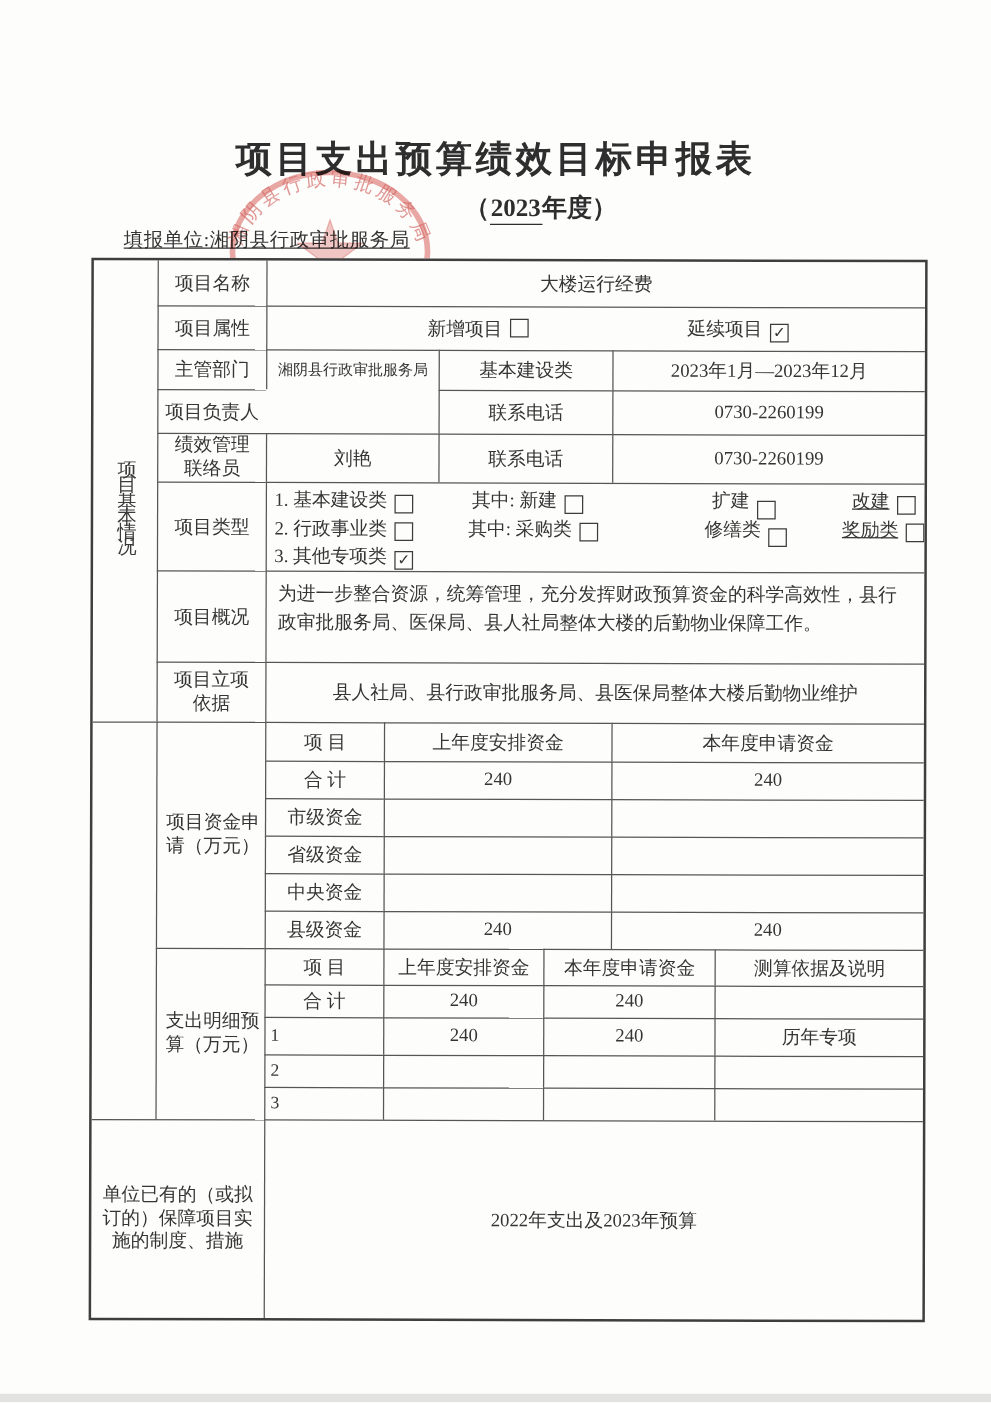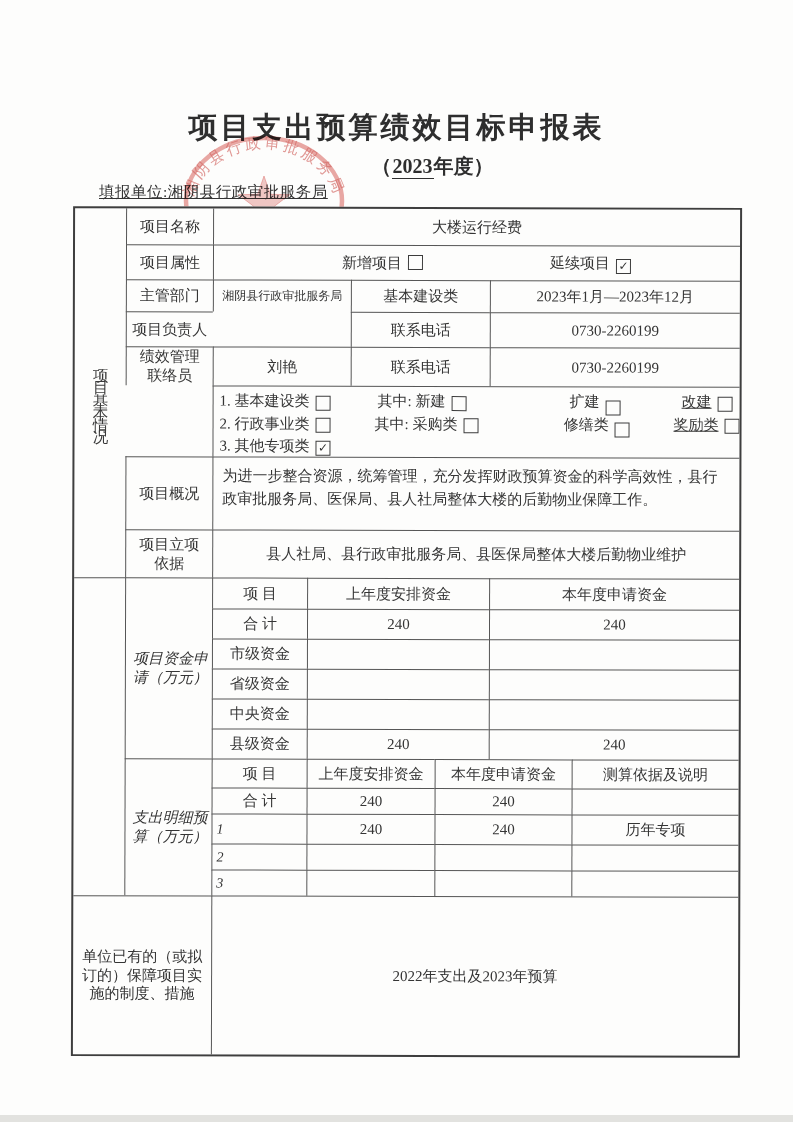--- a/index.html
+++ b/index.html
@@ -37,21 +37,21 @@
     font-size:15px;text-align:center;overflow:hidden;
     min-width:0;min-height:0;position:relative;
   }
   .col1{border-left:none;}
   .row1{border-top:none;}
   .preline{white-space:pre-line;line-height:1.25;}
   .vside{
     writing-mode:vertical-lr;text-orientation:upright;
     letter-spacing:12px;font-size:15.5px;color:#3a3a3a;
   }
-  .leftal{justify-content:flex-start;text-align:left;padding-left:7px;font-style:italic;}
+  .leftal{justify-content:flex-start;text-align:left;padding-left:7px;}
   .small{font-size:12px;}
   .para{
     display:block;text-align:left;padding:7px 9px 0 9px;line-height:1.55;font-size:15px;
   }
   .ck{
     display:inline-flex;align-items:center;justify-content:center;
     width:13px;height:13px;border:1.6px solid #3c3c3c;margin-left:6px;
     font-size:12px;line-height:1;position:relative;top:2px;flex:none;
   }
   .attr-cell{justify-content:flex-start;}
@@ -117,20 +117,21 @@
     <div class="c" style="grid-area:4/2/5/3">项目负责人</div>
     <div class="c" style="grid-area:4/5/5/7">联系电话</div>
     <div class="c" style="grid-area:4/7/5/9">0730-2260199</div>
 
     <div class="c preline" style="grid-area:5/2/6/3">绩效管理
 联络员</div>
     <div class="c" style="grid-area:5/3/6/5">刘艳</div>
     <div class="c" style="grid-area:5/5/6/7">联系电话</div>
     <div class="c" style="grid-area:5/7/6/9">0730-2260199</div>
 
+    <div class="c" style="grid-area:6/2/7/3">项目类型</div>
     <div class="c types" style="grid-area:6/3/7/9">
       <div class="tline">
         <span class="tseg1">
             <span>1. 基本建设类</span>
             <span class="ck"></span>
           </span>
         <span class="tseg2">
             <span>其中: 新建</span>
             <span class="ck"></span>
           </span>

